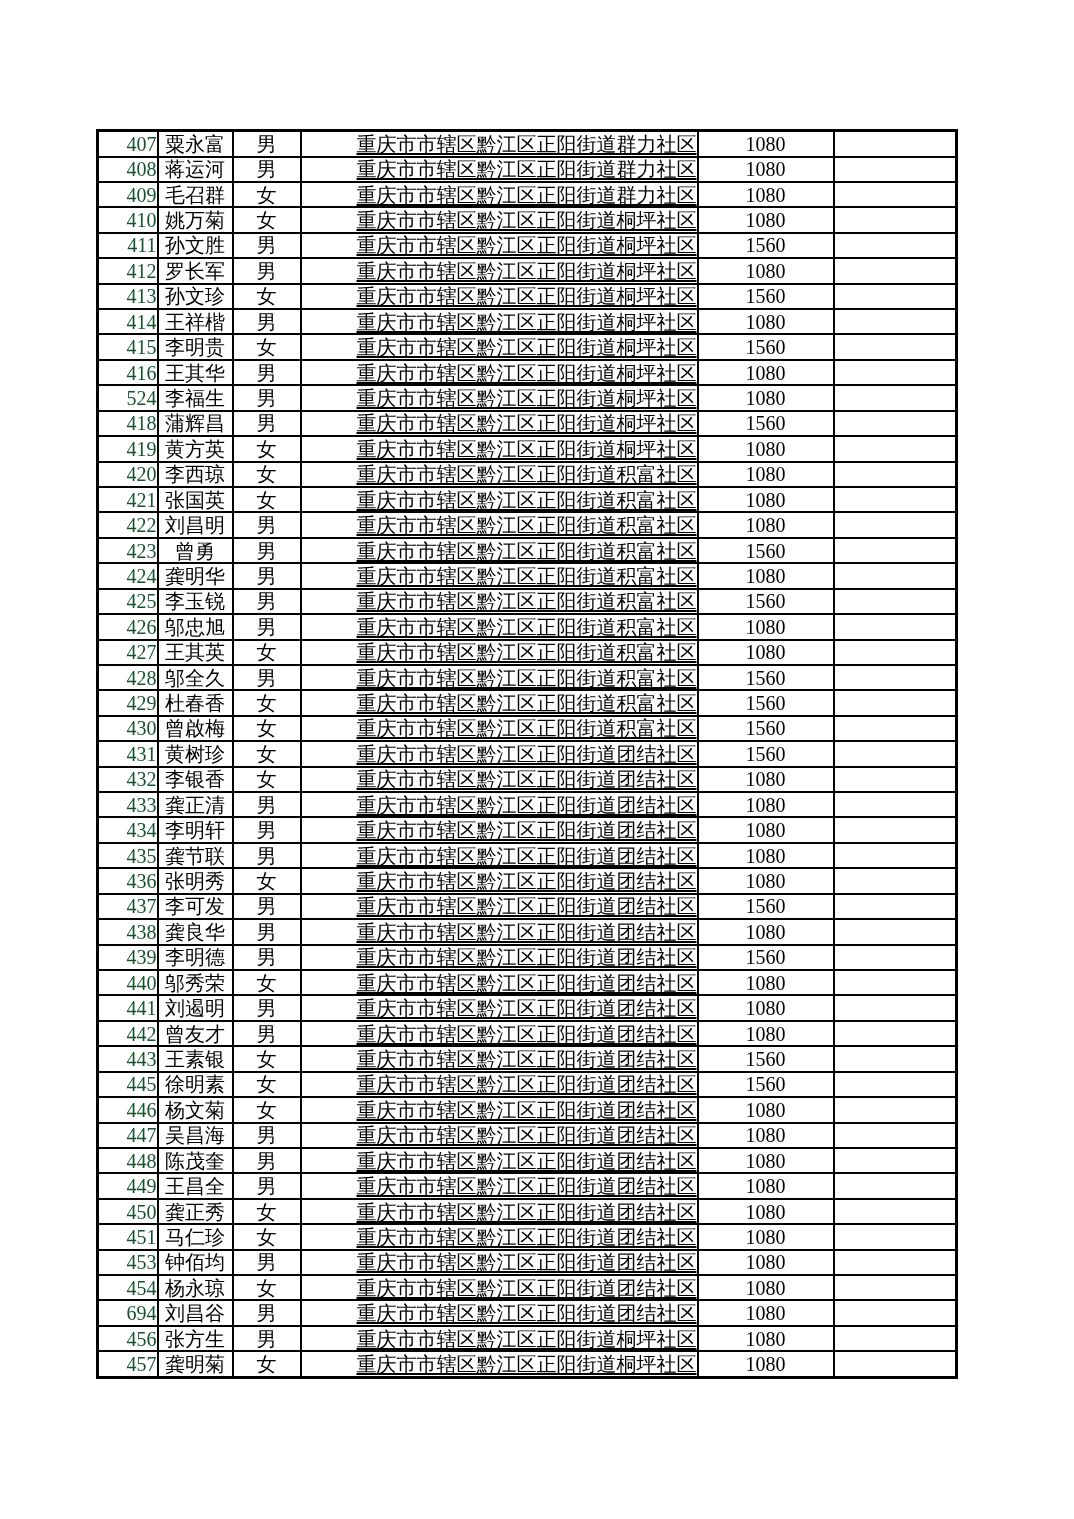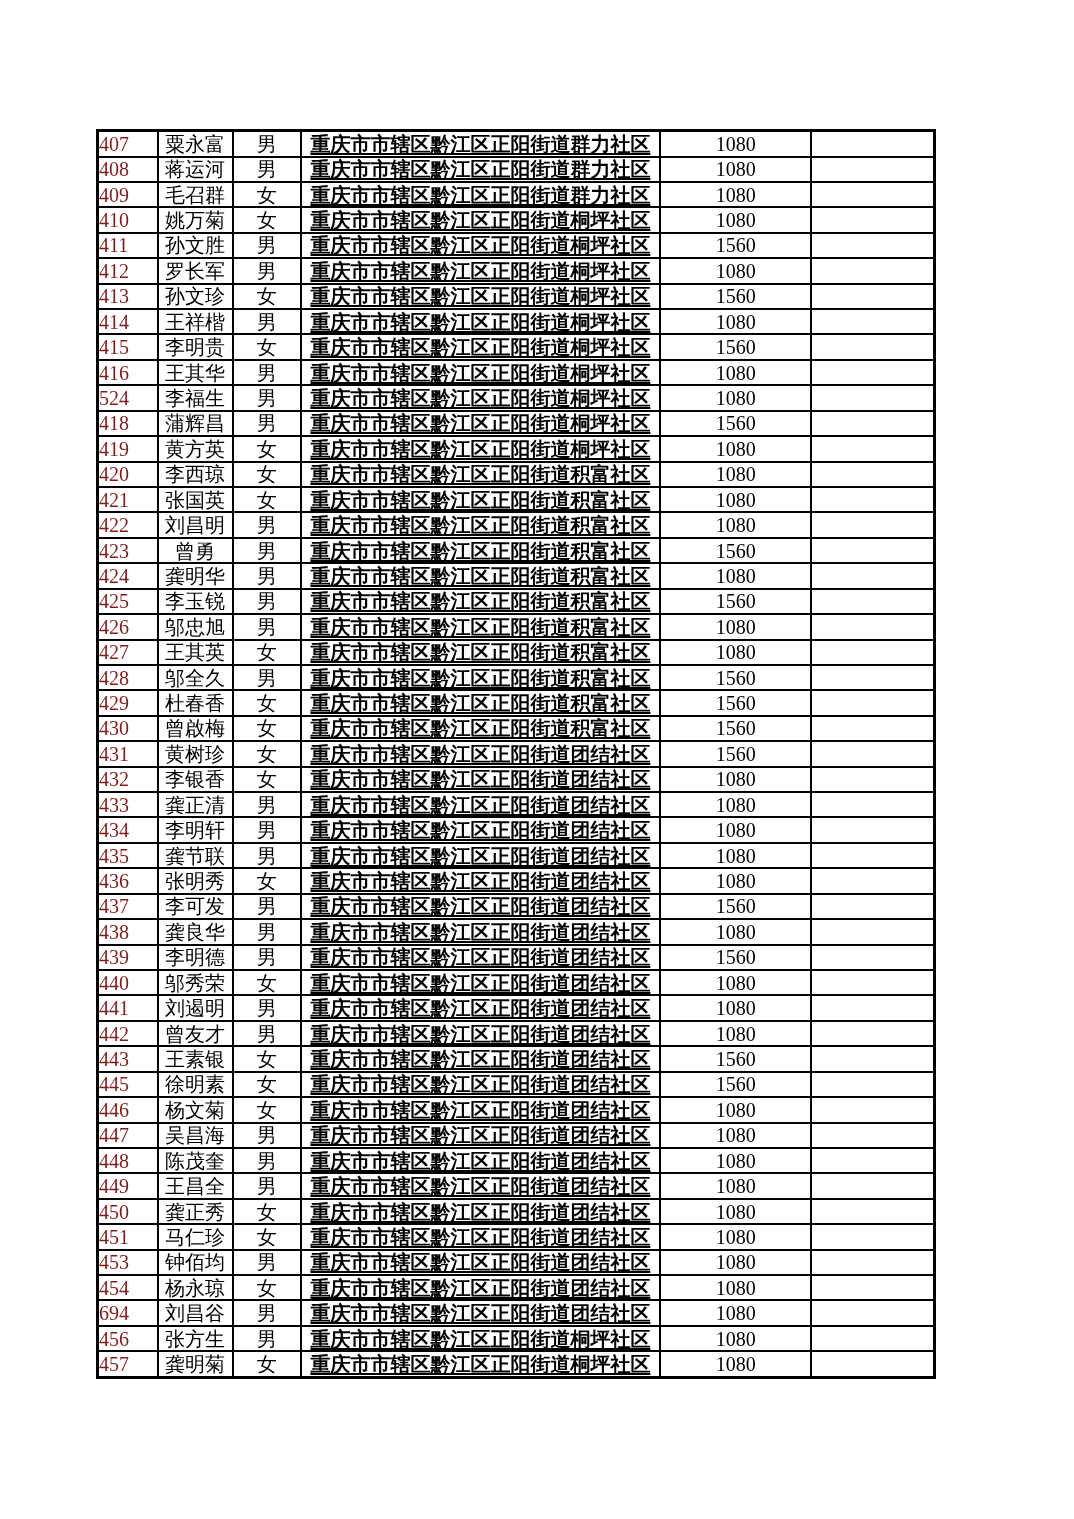--- a/index.html
+++ b/index.html
@@ -26,26 +26,26 @@
   }
   table.roster td {
     border: 2px solid #000000;
     overflow: hidden;
     white-space: nowrap;
     vertical-align: middle;
     font-size: 20px;
     line-height: 1;
     padding: 0;
   }
-  td.c-no     { width: 60px;  text-align: left; font-size: 19px; color: #7f1d1d; }
+  td.c-no     { width: 60px;  text-align: right; font-size: 19px; color: #14532d; }
   td.c-name   { width: 75px;  text-align: center; border-radius: 12px; }
   td.c-gender { width: 68px;  text-align: center; }
-  td.c-addr   { width: 359px; text-align: center; padding-left: 2px; font-weight: bold; }
+  td.c-addr   { width: 397px; text-align: right; padding-left: 2px; }
   td.c-addr span { text-decoration: underline; text-underline-offset: 2px; }
-  td.c-amount { width: 151px; text-align: center; font-size: 19px; margin-left: 10px; }
+  td.c-amount { width: 136px; text-align: center; font-size: 19px; margin-left: 10px; }
   td.c-empty  { width: 123px; }
 </style>
 </head>
 <body>
 
 <div class="page">
   <table class="roster">
     <tbody id="roster-body">
   <tr>
     <td class="c-no">407</td>

